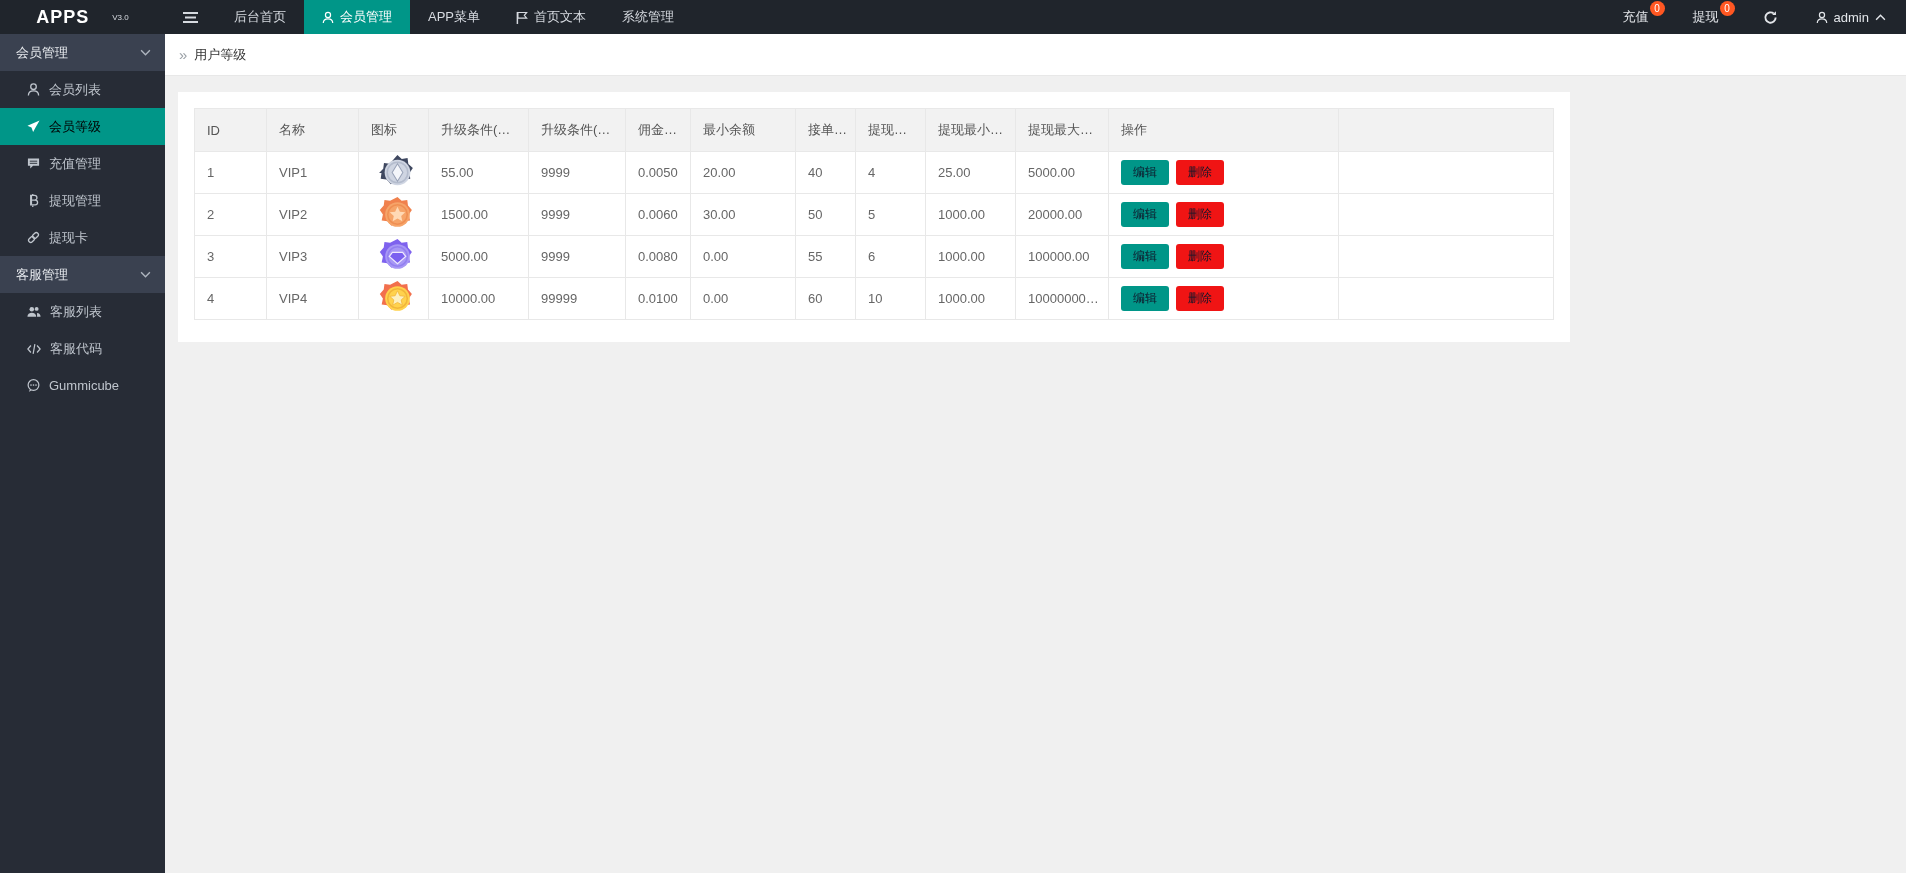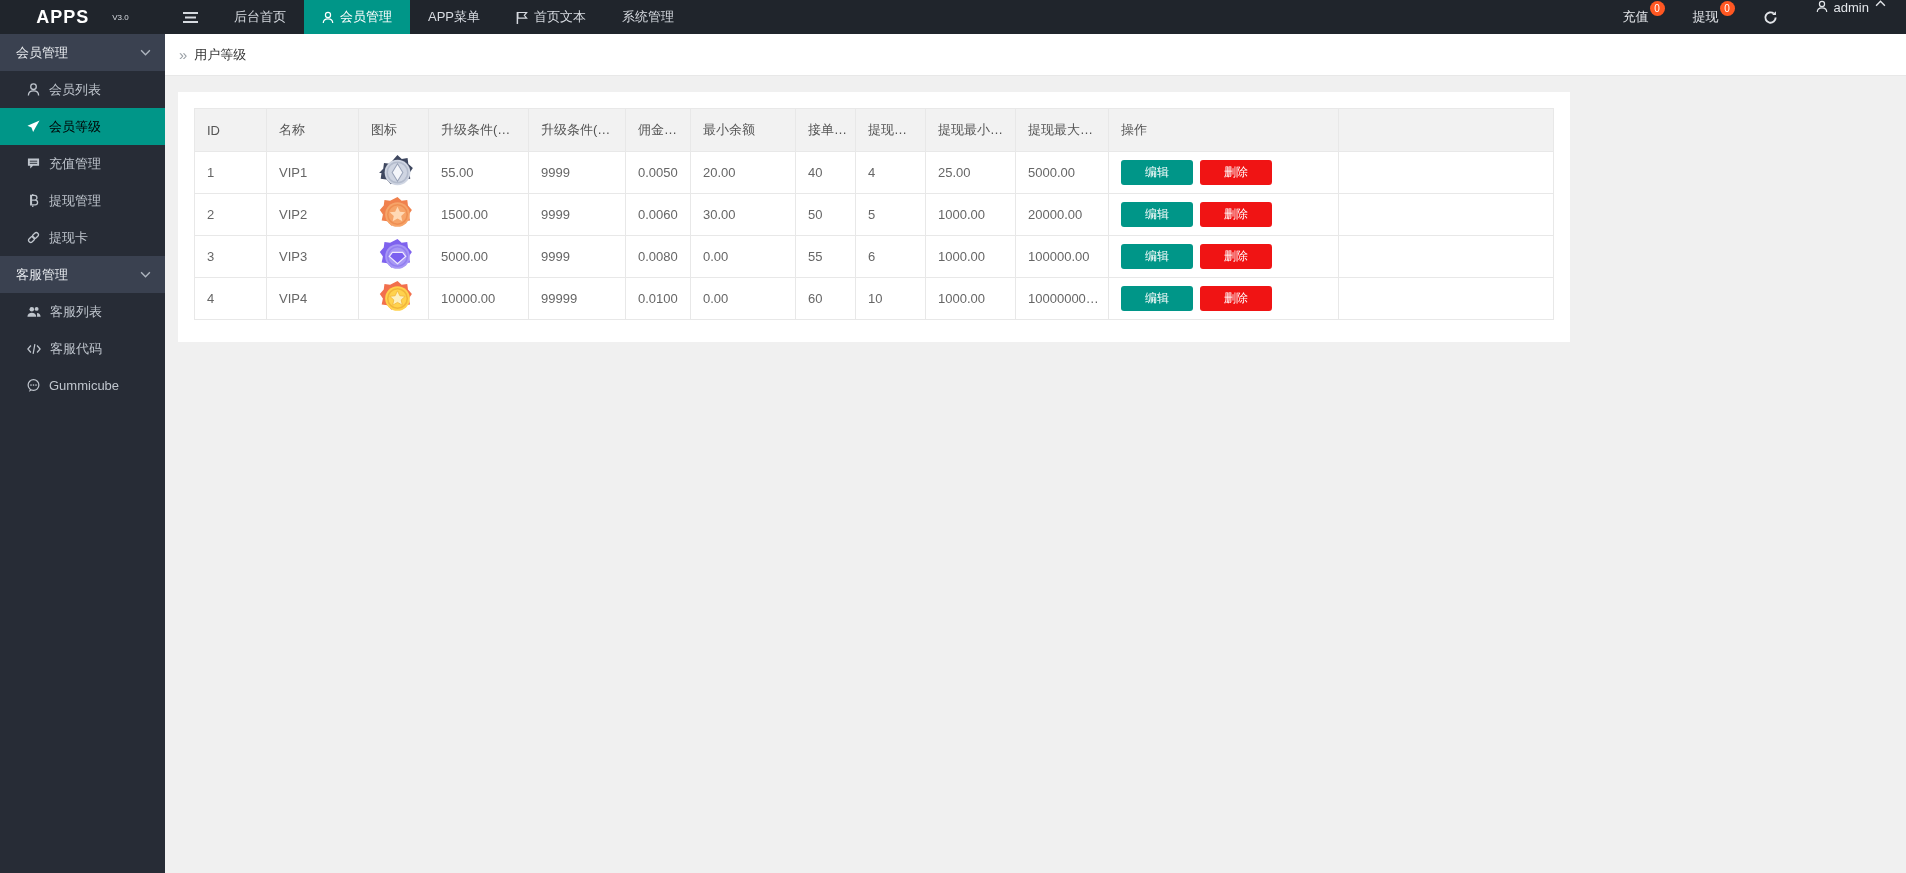--- a/index.html
+++ b/index.html
@@ -9,21 +9,21 @@
   .topbar { position:absolute; top:0; left:0; width:1906px; height:34px; background:#20252c; display:flex; align-items:stretch; z-index:10; }
   .logo { width:165px; display:flex; align-items:center; justify-content:center; color:#fff;gap:20px; }
   .logo b { font-size:18px; letter-spacing:1px; font-weight:bold; }
   .logo sup { font-size:8px; margin-left:3px; color:#d8dce2; }
   .nav-item { display:flex; align-items:center; gap:6px; padding:16px 18px; color:#d6dae0; font-size:13px; cursor:pointer; }
   .nav-item.active { background:#009688; color:#fff; }
   .nav-item svg { display:block; }
   .topbar-right { margin-left:auto; display:flex; align-items:stretch; }
   .tb-action { position:relative; display:flex; align-items:center; padding:16px 22px; color:#e3e6ea; font-size:13px; cursor:pointer; }
   .tb-badge { position:absolute; top:1px; right:6px; min-width:15px; height:15px; border-radius:8px; background:#ff5722; color:#fff; font-size:10px; line-height:15px; text-align:center; padding:0 3px; }
-  .tb-user { display:flex; gap:6px; padding:0 20px 0 16px; color:#e3e6ea; font-size:13px; cursor:pointer; }
+  .tb-user { display:flex; align-items:center; gap:6px; padding:0 20px 0 16px; color:#e3e6ea; font-size:13px; cursor:pointer; }
 
   
   .sidebar { position:absolute; top:34px; left:0; width:165px; height:839px; background:#272c36; z-index:9; }
   .side-header { height:37px; display:flex; align-items:center; justify-content:space-between; padding:0 14px 0 16px; background:#3a4150; color:#e8ebef; font-size:13px; cursor:pointer; }
   .side-item { height:37px; display:flex; align-items:center; gap:9px; padding:0 12px 0 27px; color:#bfc5cd; font-size:13px; cursor:pointer; }
   .side-item.active { background:#009688; color:#000000; }
   .side-item svg, .side-header svg { display:block; flex:none; }
 
   
   .main { position:absolute; top:34px; left:165px; width:1741px; height:839px; background:#f0f0f0; }
@@ -33,21 +33,21 @@
 
   .card { position:absolute; left:13px; top:58px; width:1392px; min-height:250px; background:#fff; padding:16px; z-index:1; }
 
   table { width:100%; border-collapse:collapse; table-layout:fixed; }
   th, td { border:1px solid #e8e8e8; font-size:13px; text-align:left; padding:0 8px 0 12px; overflow:hidden; white-space:nowrap; text-overflow:ellipsis; }
   th { height:43px; background:#f2f2f2; color:#555; font-weight:normal; }
   td { height:42px; color:#666; }
   td.icon-cell { text-align:left; padding-left:20px; }
   .badge-icon { width:37px; height:37px; vertical-align:middle; }
 
-  .btn { display:inline-block; border:none; border-radius:3px; color:#ffffff; font-size:12px; padding:4px 24px; cursor:pointer; font-family:inherit; }
+  .btn { display:inline-block; border:none; border-radius:3px; color:#0f172a; font-size:12px; padding:4px 12px; cursor:pointer; font-family:inherit; }
   .btn-edit { background:#009688; margin-right:7px; }
   .btn-del { background:#f01414; }
 
   
   .watermark { position:absolute; left:215px; top:238px; width:800px; text-align:center; z-index:5; pointer-events:none; }
   .wm-line1 { font-size:92px; font-weight:bold; letter-spacing:14px; color:rgba(232,62,62,0.55); line-height:1.0; }
   .wm-line2 { font-size:56px; font-weight:bold; letter-spacing:3px; color:rgba(125,195,235,0.65); line-height:1.3; }
 </style>
 </head>
 <body>

